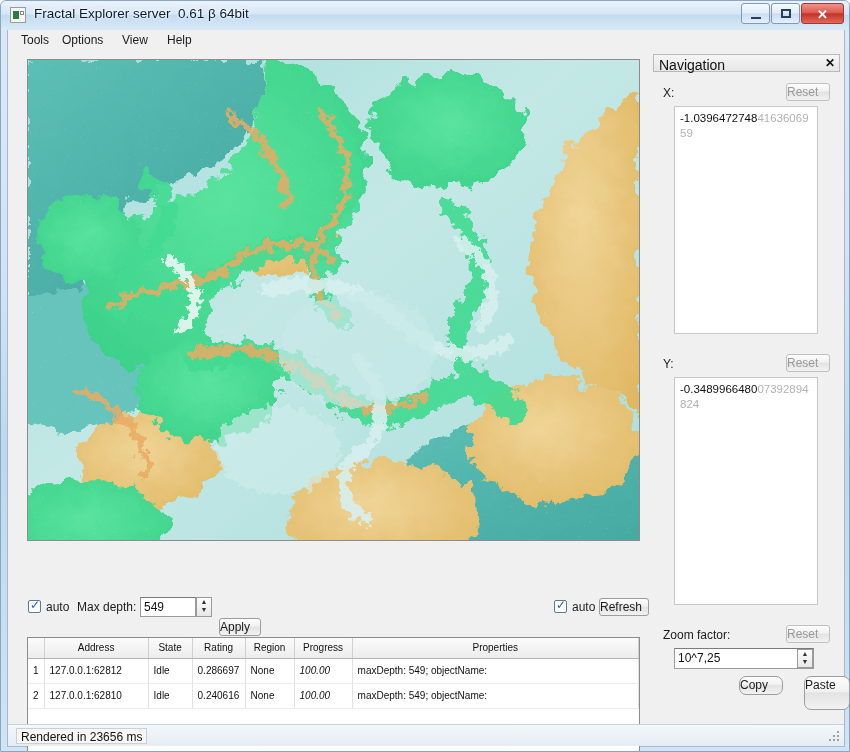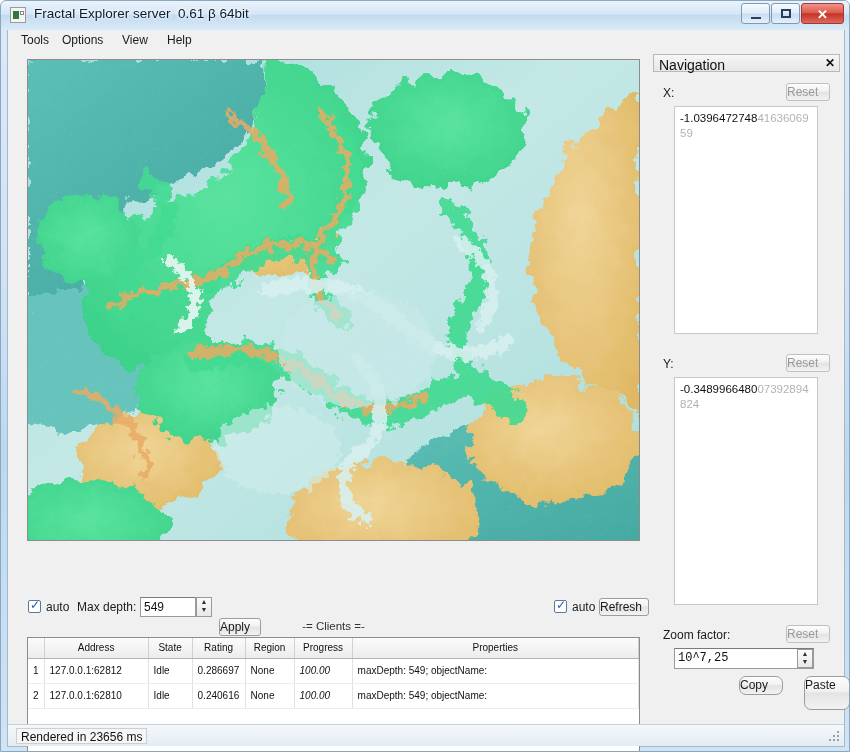--- a/index.html
+++ b/index.html
@@ -407,21 +407,20 @@
       <div class="dn">▼</div>
     </div>
     <div class="btn" style="left:211px; top:547px; width:42px; height:18px; line-height:16px;margin-top:20px;">Apply</div>
 
     <div class="chk" style="left:546px; top:549px;">
       <div class="tick">✓</div>
     </div>
     <div class="lbl" style="left:564px; top:549px;">auto</div>
     <div class="btn" style="left:591px; top:547px; width:50px; height:18px; line-height:16px;">Refresh</div>
 
-    <div id="clients-caption">-= Clients =-</div>
 
     <div id="clients-table">
       <table>
         <thead>
           <tr>
             <th class="c-idx"></th>
             <th style="width:104px">Address</th>
             <th style="width:44px">State</th>
             <th style="width:53px">Rating</th>
             <th style="width:49px">Region</th>
@@ -461,21 +460,21 @@
       <div class="lbl" style="left:10px; top:32px;">X:</div>
       <div class="btn disabled" style="left:133px; top:29px; width:44px; height:18px; line-height:16px;">Reset</div>
       <div class="ta" style="left:21px; top:52px; width:144px; height:228px;"><span>-1.0396472748</span><span class="dim">4163606959</span></div>
 
       <div class="lbl" style="left:10px; top:303px;">Y:</div>
       <div class="btn disabled" style="left:133px; top:300px; width:44px; height:18px; line-height:16px;">Reset</div>
       <div class="ta" style="left:21px; top:323px; width:144px; height:228px;"><span>-0.3489966480</span><span class="dim">07392894824</span></div>
 
       <div class="lbl" style="left:10px; top:574px;">Zoom factor:</div>
       <div class="btn disabled" style="left:133px; top:571px; width:44px; height:18px; line-height:16px;">Reset</div>
-      <div class="textbox" style="left:21px; top:594px; width:140px; height:21px;font-family:Liberation Mono, monospace;">10^7,25</div>
+      <div class="textbox" style="left:21px; top:594px; width:140px; height:21px;">10^7,25</div>
       <div class="spin" style="left:144px; top:595px; height:19px;">
         <div class="up">▲</div>
         <div class="dn">▼</div>
       </div>
 
       <div class="btn" style="left:86px; top:622px; width:44px; height:19px; line-height:17px;border-radius:7px;">Copy</div>
       <div class="btn" style="left:151px; top:622px; width:46px; height:34px; line-height:17px;border-radius:7px;">Paste</div>
     </div>
 
     <div id="statusbar">

